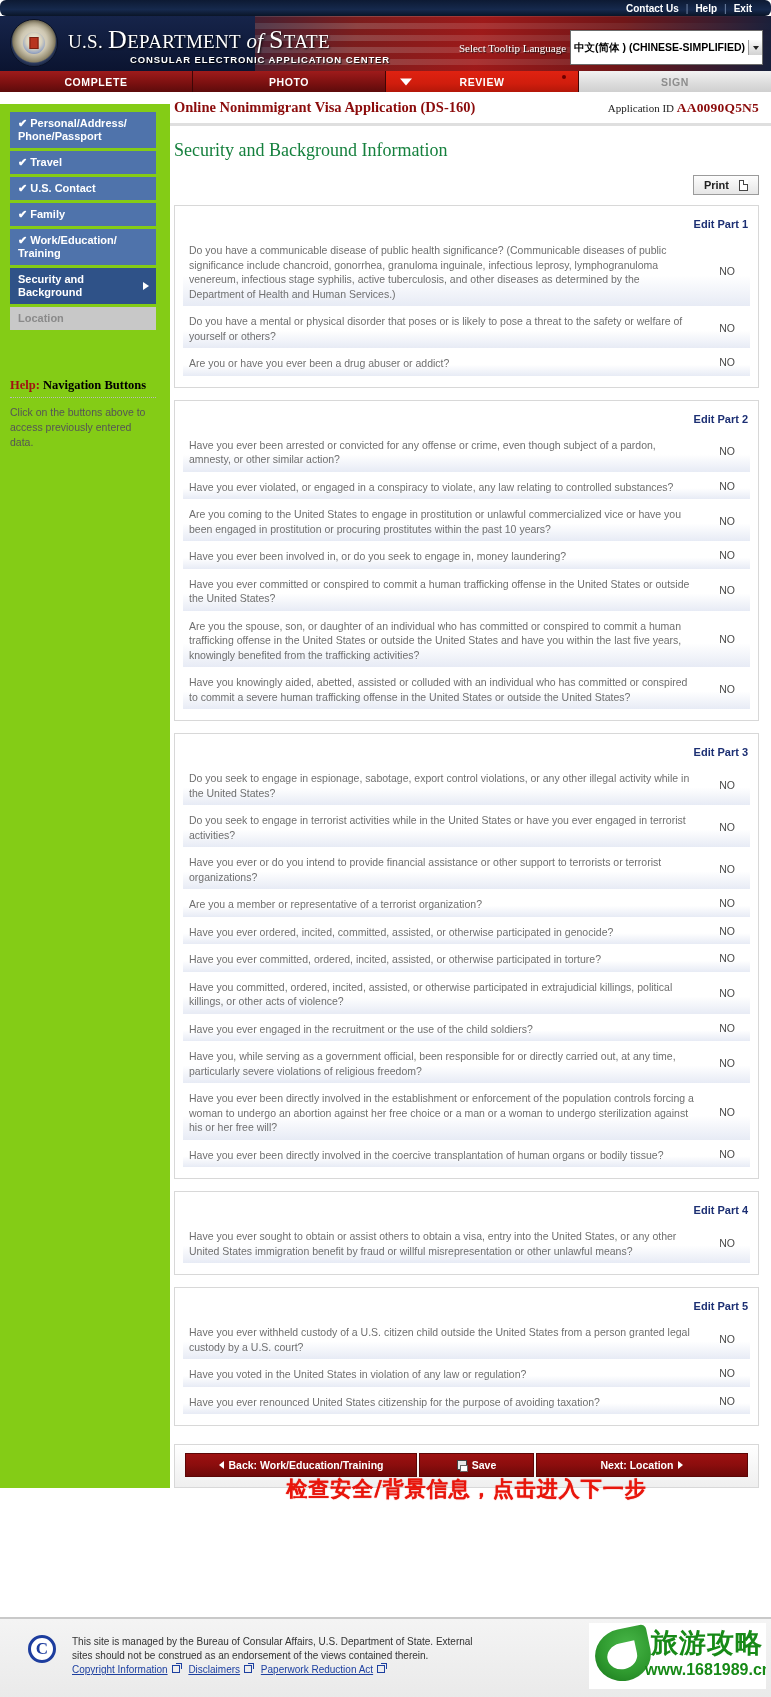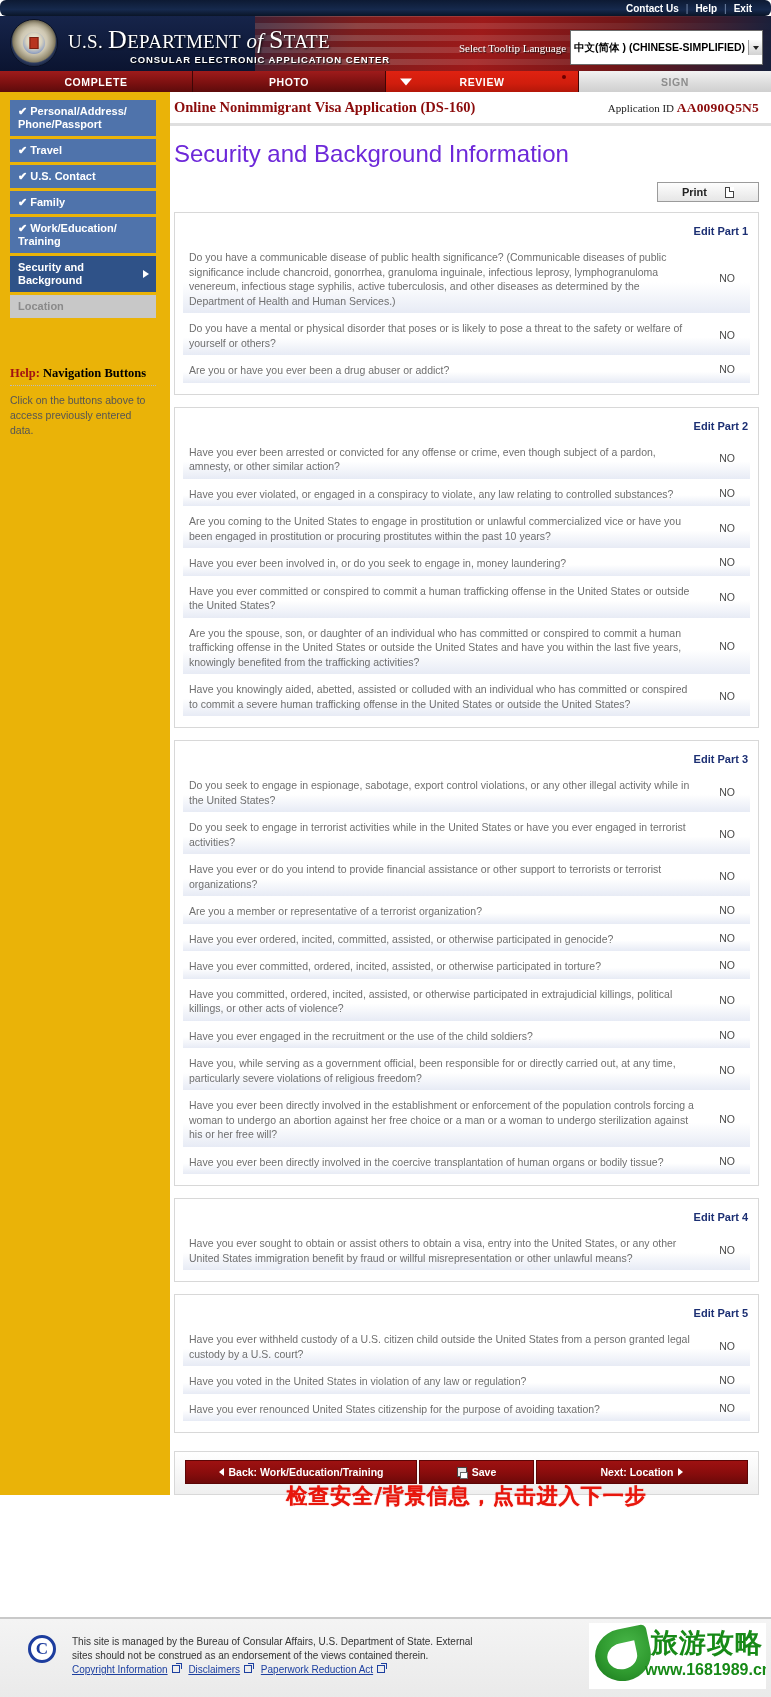--- a/index.html
+++ b/index.html
@@ -114,48 +114,48 @@
     position:absolute; left: 14px; top: 50%; transform: translateY(-50%);
     width:0;height:0;border-left:6px solid transparent;border-right:6px solid transparent;border-top:7px solid #ffffff;
   }
   .tab .dot {
     position:absolute; right: 12px; top: 4px;
     width:4px;height:4px;border-radius:50%;background:#6d0000;
   }
 
   
   .page { display: flex; }
-  .left-col { width: 170px; flex: 0 0 170px; background:#eab308; }
+  .left-col { width: 170px; flex: 0 0 170px; background:#84cc16;margin-top:12px; }
   .right-col { flex: 1; }
 
   
   .apphead {
     height: 34px; display:flex; align-items:center;
     justify-content: space-between;
     padding: 0 12px 0 4px;
     border-bottom: 3px solid #dfdfdf;
   }
   .apphead .formtitle {
     font-family: "Liberation Serif", serif; font-size: 14.5px;
     color: #8b0b0b; font-weight: bold;
   }
   .apphead .appid { font-family:"Liberation Serif", serif; font-size: 11px; color: #222; }
   .apphead .appid b { font-size: 13.5px; color:#8b0b0b; letter-spacing:.2px; }
 
   .pagetitle {
-    font-family: Liberation Sans, sans-serif;
-    font-size: 24px; color: #6d28d9; padding: 14px 0 0 4px;
+    font-family: Liberation Serif, serif;
+    font-size: 18px; color: #15803d; padding: 14px 0 0 4px;
   }
 
   .printrow { display:flex; justify-content:flex-end; padding: 14px 12px 0 0; }
   .printbtn {
     border: 1px solid #9b9b9b;
     background: linear-gradient(to bottom,#fdfdfd,#e6e6e6);
     font-size: 11px; font-weight:bold; color:#222;
-    padding: 3px 24px; display:flex; align-items:flex-end; gap:18px;
+    padding: 3px 10px; display:flex; align-items:flex-end; gap:10px;
     cursor:pointer;
   }
   .pageicon {
     width:9px;height:11px;border:1px solid #444;background:#fff;position:relative;display:inline-block;
   }
   .pageicon::after{content:"";position:absolute;right:-1px;top:-1px;width:4px;height:4px;background:#fff;border-left:1px solid #444;border-bottom:1px solid #444;}
 
   
   .navwrap { padding-top: 8px; }
   .navitem {

